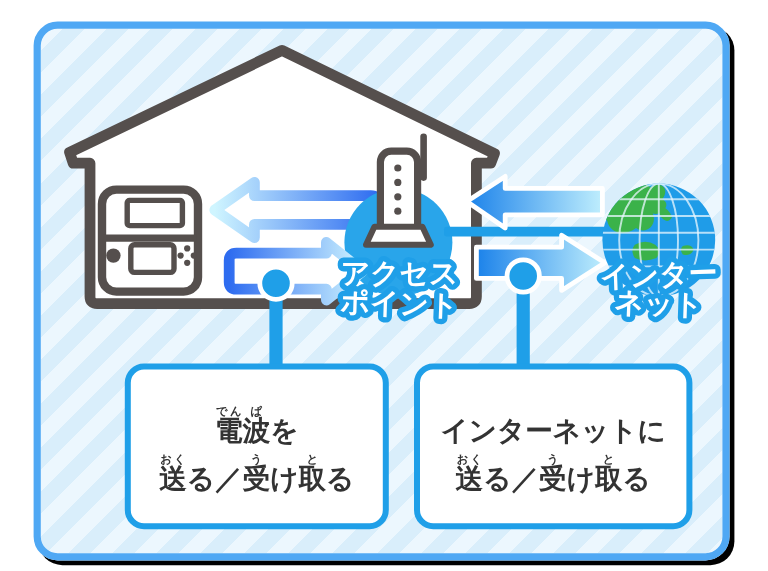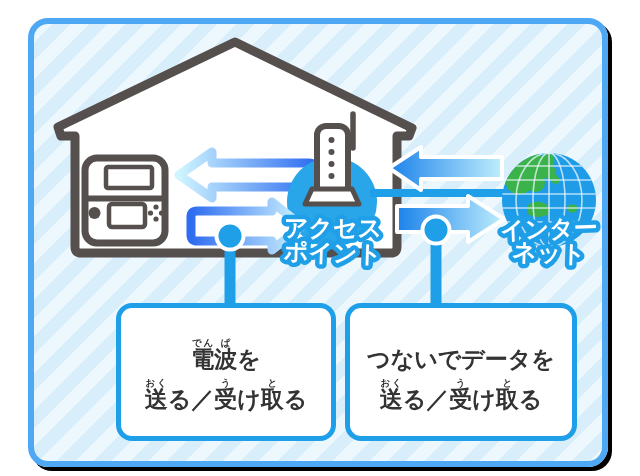--- a/index.html
+++ b/index.html
@@ -21,21 +21,21 @@
     fill:#fff;stroke:#1f9fe8;stroke-width:9px;paint-order:stroke;
     stroke-linejoin:round;text-anchor:middle;
   }
   
   .callout{
     position:absolute;top:303px;height:124px;background:#fff;
     border:5px solid #1f9fe8;border-radius:16px;
     display:flex;flex-direction:column;justify-content:center;
     padding:2px 0;box-sizing:content-box;
   }
-  .callout-left{left:116px;width:210px;}
+  .callout-left{left:104px;width:210px;}
   .callout-right{left:345px;width:222px;}
   .line{height:40px;display:flex;align-items:flex-end;justify-content:center;overflow:visible;}
   .line-text{
     font-size:23px;font-weight:bold;color:#333;white-space:nowrap;line-height:1.1;
   }
   rt{font-size:9.5px;font-weight:bold;color:#333;letter-spacing:0;}
 </style>
 </head>
 <body>
 
@@ -144,18 +144,18 @@
   <div class="line">
     <span class="line-text"><ruby>電<rt>でん</rt></ruby><ruby>波<rt>ぱ</rt></ruby>を</span>
   </div>
   <div class="line">
     <span class="line-text"><ruby>送<rt>おく</rt></ruby>る／<ruby>受<rt>う</rt></ruby>け<ruby>取<rt>と</rt></ruby>る</span>
   </div>
 </div>
 
 <div class="callout callout-right">
   <div class="line">
-    <span class="line-text">つないでデータを</span>
+    <span class="line-text">インターネットに</span>
   </div>
   <div class="line">
     <span class="line-text"><ruby>送<rt>おく</rt></ruby>る／<ruby>受<rt>う</rt></ruby>け<ruby>取<rt>と</rt></ruby>る</span>
   </div>
 </div>
 
 </body></html>

